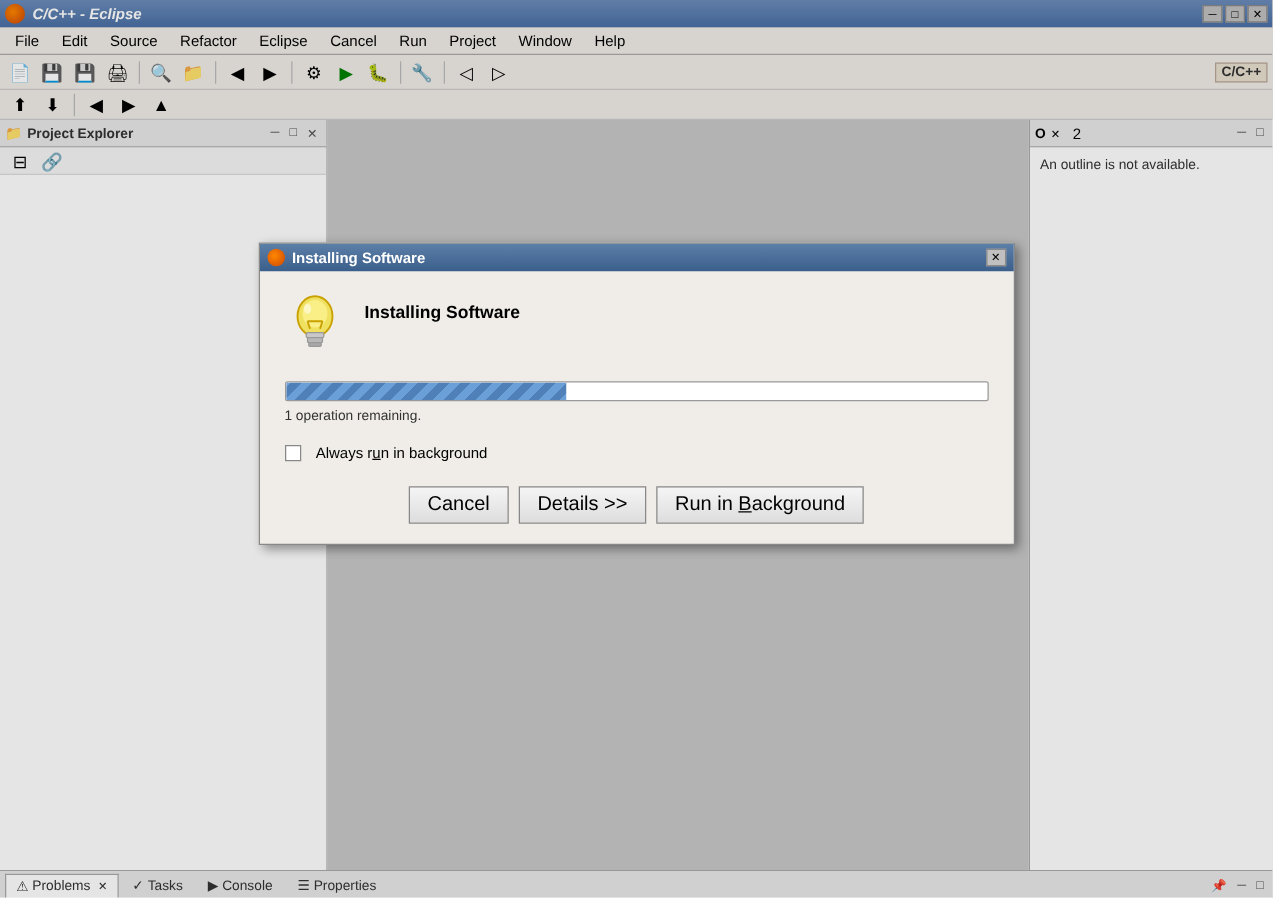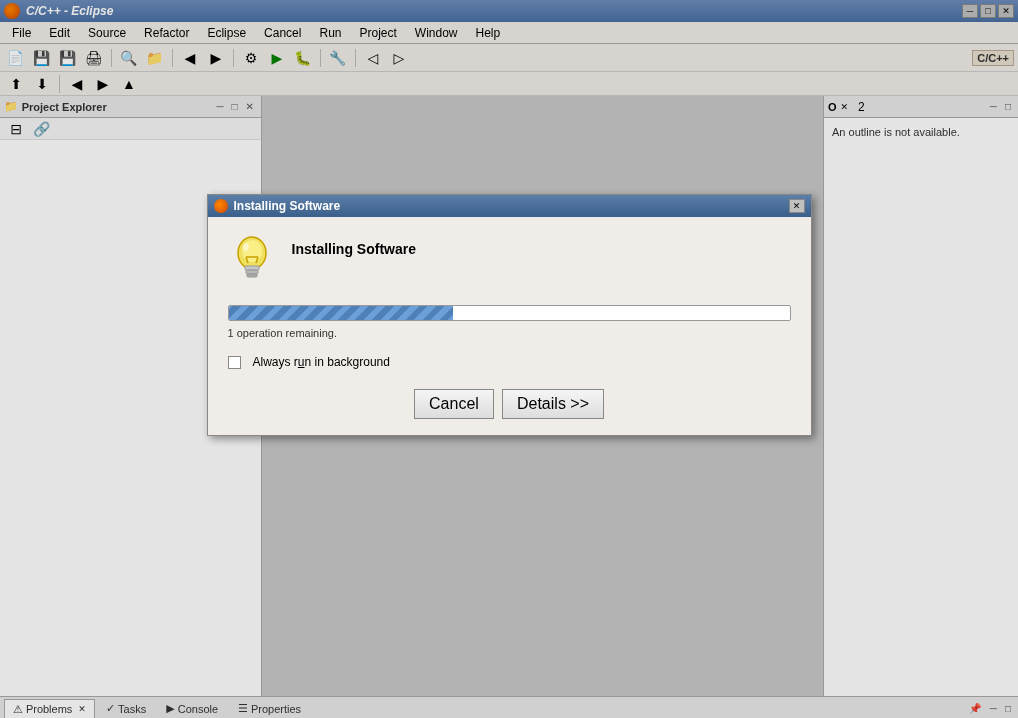--- a/index.html
+++ b/index.html
@@ -562,17 +562,18 @@
       </div>
 
       <div class="checkbox-row">
         <div class="checkbox-input"></div>
         <label class="checkbox-label">Always r<u>u</u>n in background</label>
       </div>
 
       <div class="dialog-buttons">
         <button class="dialog-btn">Cancel</button>
         <button class="dialog-btn">Details &gt;&gt;</button>
+        <button class="dialog-btn">Run in <u>B</u>ackground</button>
       </div>
 
     </div>
   </div>
 </div>
 
 </body></html>

